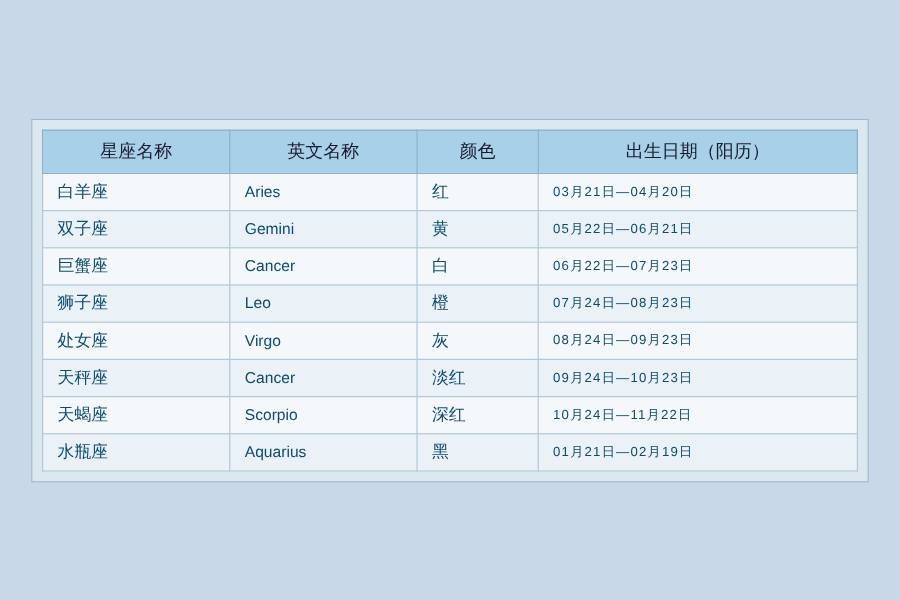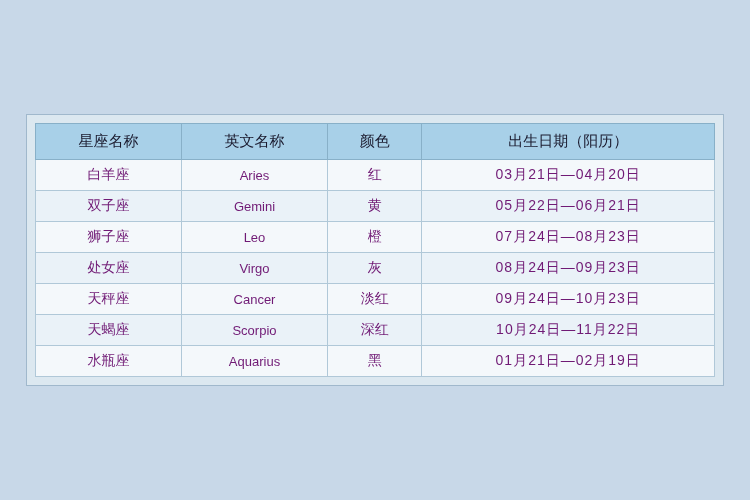--- a/index.html
+++ b/index.html
@@ -47,34 +47,33 @@
       background-color: #f4f8fb;
     }
 
     tbody tr:nth-child(even) {
       background-color: #eaf2f8;
     }
 
     tbody td {
       border: 1px solid #b0c8d8;
       padding: 6px 12px;
-      text-align: center;
       font-size: 14px;
-      color: #701a75;
+      color: #0c4a6e;
       margin-top: 40px;
     }
 
     tbody td:nth-child(2) {
       font-family: Arial, sans-serif;
       font-size: 13px;
     }
 
     tbody td:nth-child(4) {
       font-family: Arial, "SimSun", serif;
-      font-size: 14px;
+      font-size: 11px;
       letter-spacing: 1px;
     }
   </style>
 </head>
 <body>
 
 <div class="table-container">
   <table>
     <thead>
       <tr>
@@ -89,20 +88,26 @@
           <td>白羊座</td>
           <td>Aries</td>
           <td>红</td>
           <td>03月21日—04月20日</td>
         </tr>
         <tr>
           <td>双子座</td>
           <td>Gemini</td>
           <td>黄</td>
           <td>05月22日—06月21日</td>
+        </tr>
+        <tr>
+          <td>巨蟹座</td>
+          <td>Cancer</td>
+          <td>白</td>
+          <td>06月22日—07月23日</td>
         </tr>
         <tr>
           <td>狮子座</td>
           <td>Leo</td>
           <td>橙</td>
           <td>07月24日—08月23日</td>
         </tr>
         <tr>
           <td>处女座</td>
           <td>Virgo</td>

